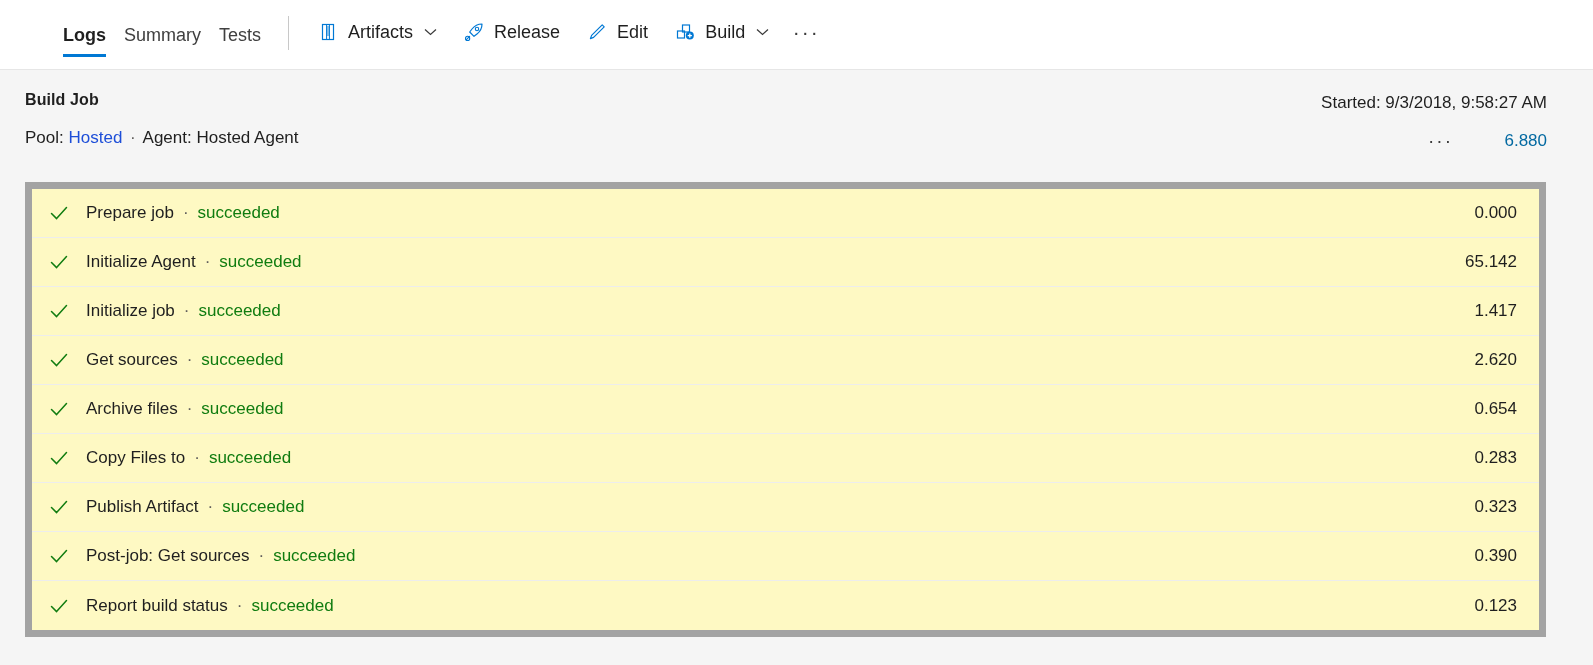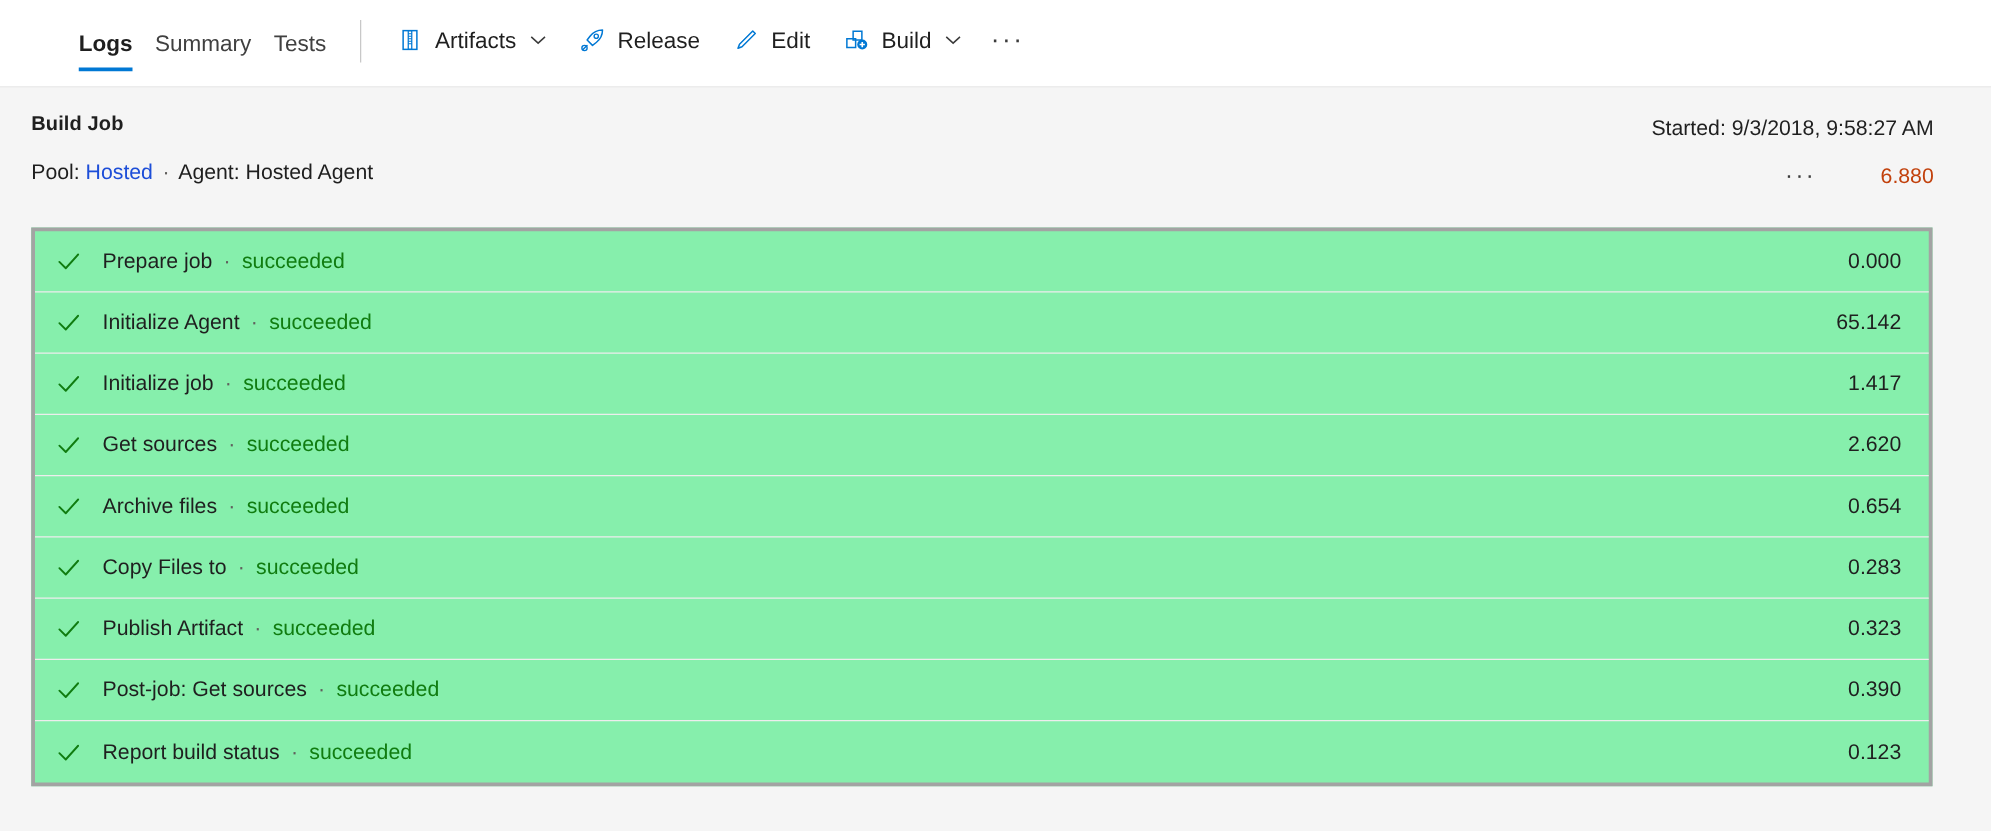--- a/index.html
+++ b/index.html
@@ -163,32 +163,32 @@
   .job-ellipsis {
     font-size: 19px;
     letter-spacing: 2px;
     color: #3b3b3b;
     cursor: pointer;
     padding: 2px 8px;
     margin-right: 24px;
   }
   .job-duration {
     font-size: 17px;
-    color: #c2410c;
+    color: #0369a1;
     min-width: 62px;
     text-align: right;
   }
 
   
   .task-list {
     position: absolute;
     left: 25px; top: 182px;
     width: 1521px;
-    background: #86efac;
-    border: 3px solid #a3a3a3;
+    background: #fef9c3;
+    border: 7px solid #a3a3a3;
     box-sizing: border-box;
   }
   .task-row {
     display: flex;
     align-items: center;
     height: 49px;
     border-bottom: 1px solid #ededed;
     box-sizing: border-box;
     padding: 0 22px 0 0;
     cursor: pointer;

